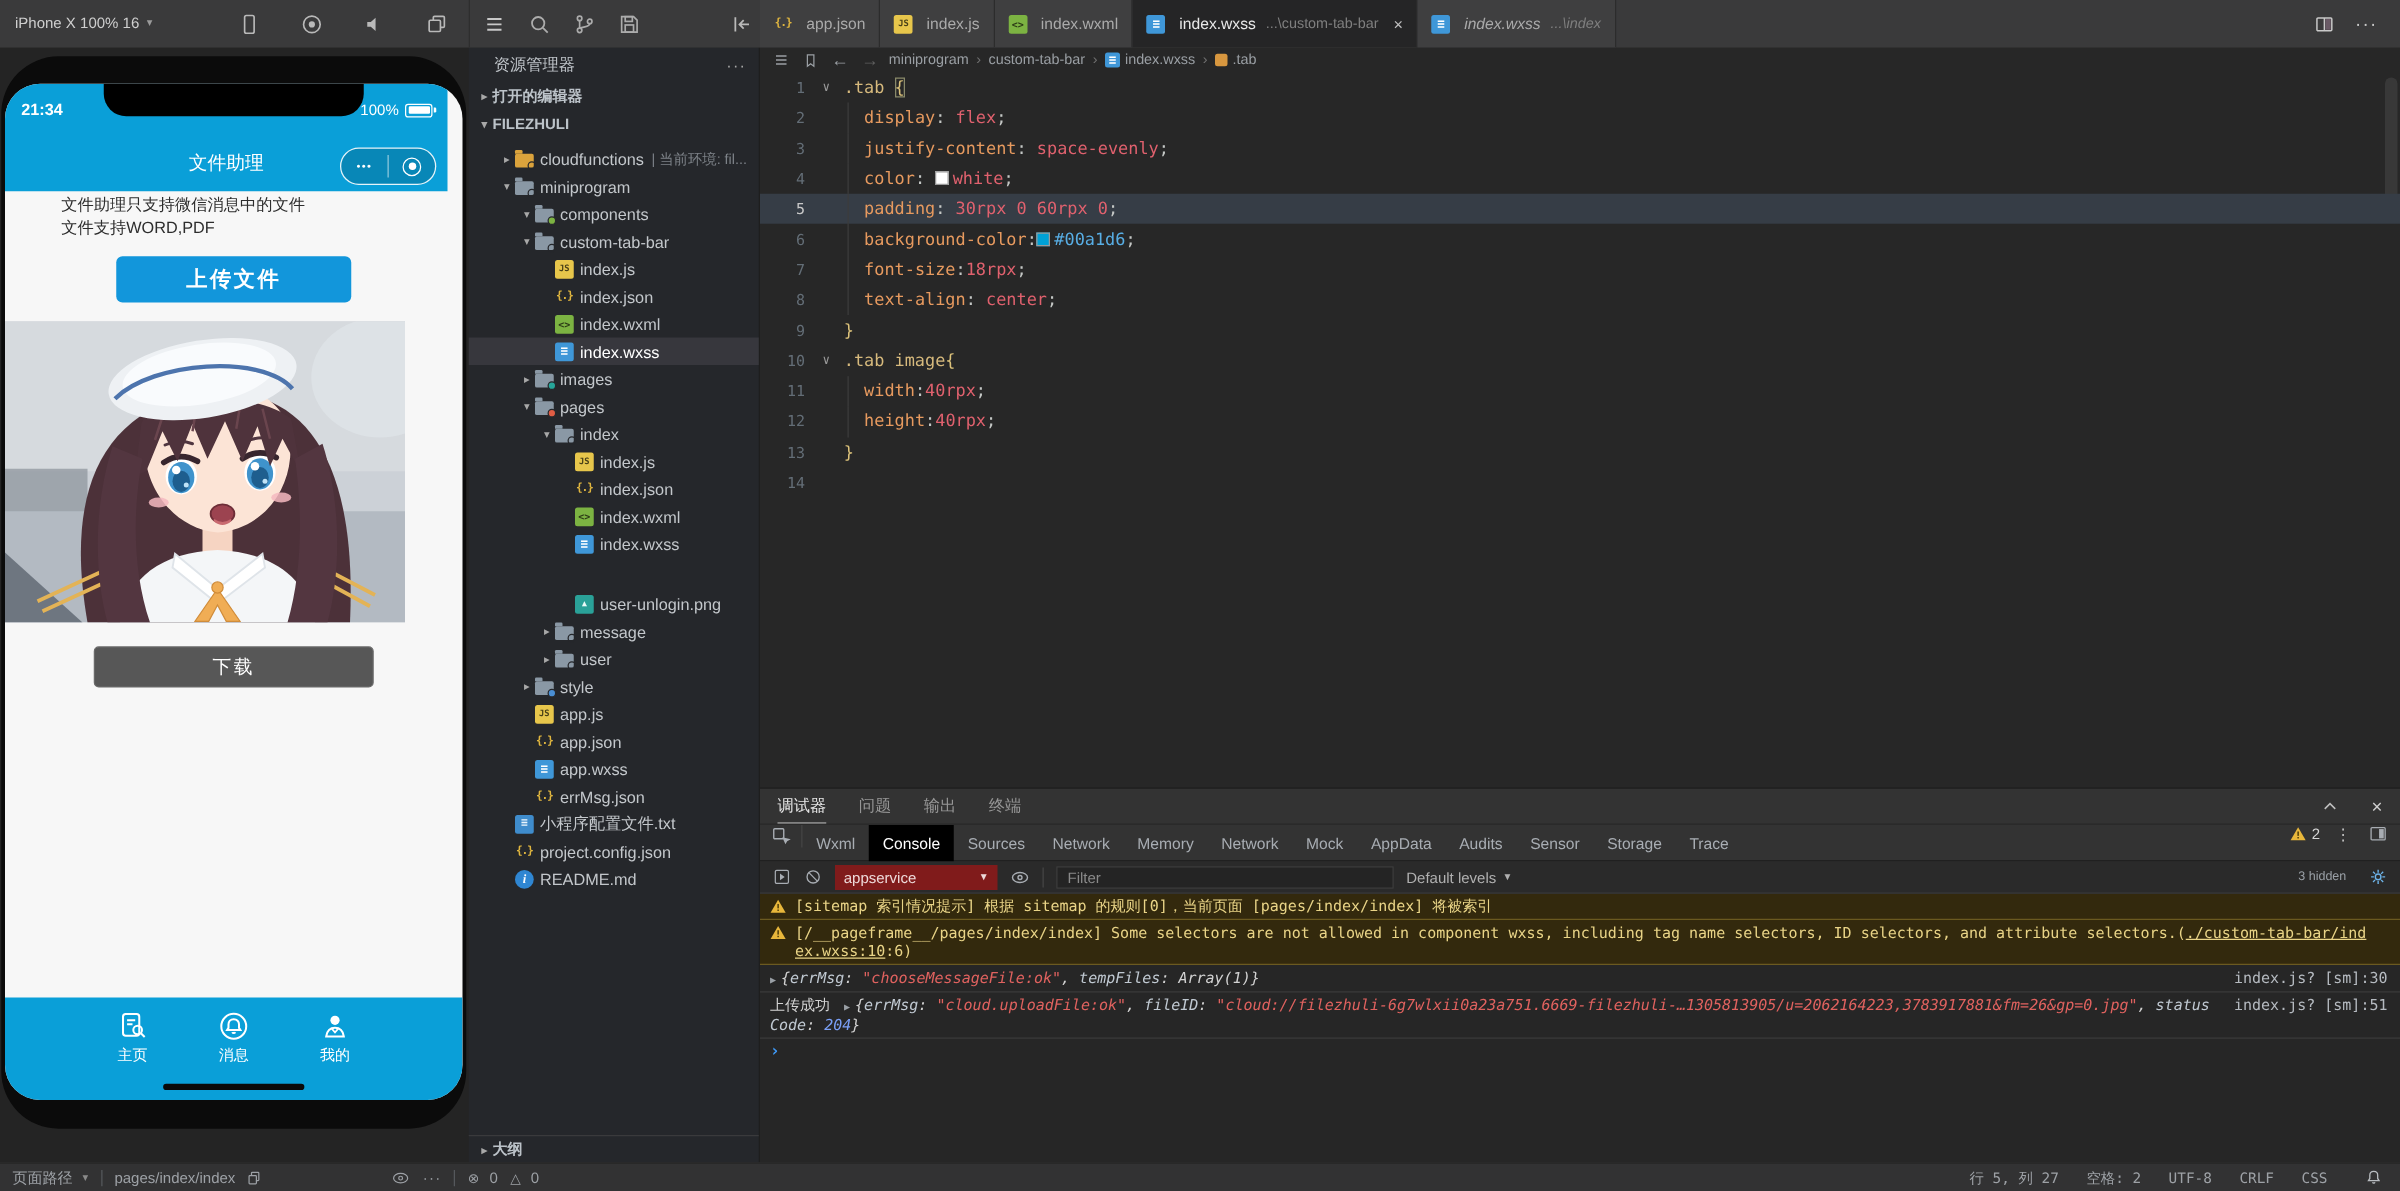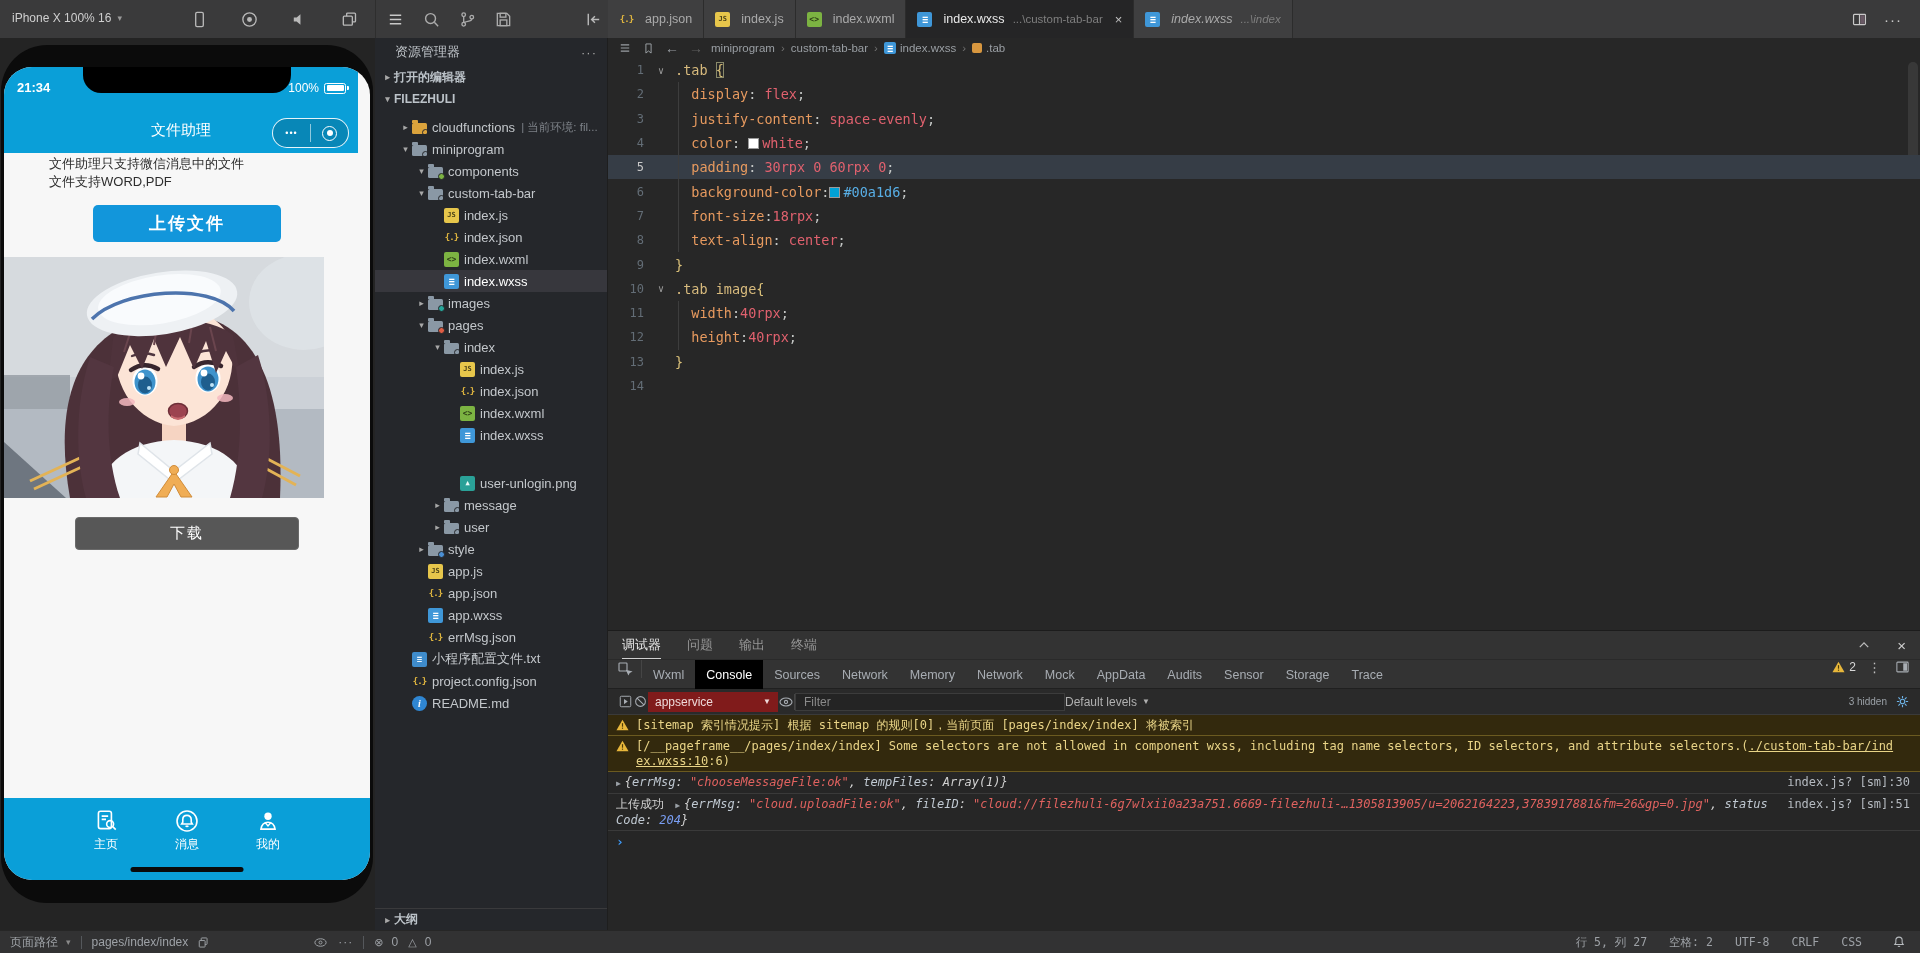--- a/index.html
+++ b/index.html
@@ -113,21 +113,21 @@
 .ptabL{font-size:13px;color:#969696;height:28px;line-height:27px;cursor:pointer}
 .ptabL.active{color:#e6e6e6;border-bottom:1px solid #cfcfcf}
 .dbg-title .spacer{flex:1}
 .dbg-title .icon{cursor:pointer}
 .dbg-tabs{height:30px;background:#333;border-top:1px solid #2a2a2a;border-bottom:1px solid #202020;display:flex;align-items:flex-start;flex:none}
 .insp{width:34px;display:flex;justify-content:center;border-right:1px solid #454545;height:18px;align-items:center;cursor:pointer}
 .dtab{padding:0 11px;height:30px;line-height:30px;font-size:12.5px;color:#a8adb3;cursor:pointer;white-space:nowrap}
 .dtab.active{background:#000;color:#fff}
 .dbg-tabs .spacer{flex:1}
 .warnbadge{display:flex;align-items:center;gap:4px;font-size:12px;color:#d8d8d8;margin-right:12px}
-.dbg-filter{height:26px;background:#2a2a2a;border-bottom:1px solid #3a3a3a;display:flex;align-items:center;padding:0 10px;flex:none}
+.dbg-filter{height:26px;background:#2a2a2a;border-bottom:1px solid #3a3a3a;display:flex;align-items:center;padding:0 10px;gap:10px;flex:none}
 .ctxsel{background:#801b1b;color:#eedada;font-size:12px;height:20px;width:130px;display:flex;align-items:center;padding:0 7px;cursor:pointer}
 .ctxsel .ca{margin-left:auto;font-size:8px}
 .fsep{width:1px;height:16px;background:#454545}
 .finput{background:#242424;border:1px solid #3c3c3c;height:18px;width:270px;color:#8a8a8a;font-size:12px;display:flex;align-items:center;padding:0 8px}
 .levels{font-size:12px;color:#b0b0b0;display:flex;gap:5px;align-items:center;cursor:pointer}
 .levels .ca{font-size:8px}
 .dbg-filter .spacer{flex:1}
 .hiddenlbl{font-size:10px;color:#9aa0a6}
 .console{flex:1;overflow:hidden;font-family:"DejaVu Sans Mono",monospace}
 .crow{display:flex;align-items:flex-start;padding:3px 10px 2px 8px;border-bottom:1px solid #3a3a3a;font-size:12px;color:#d2d2d2;min-height:21px;line-height:15px}

